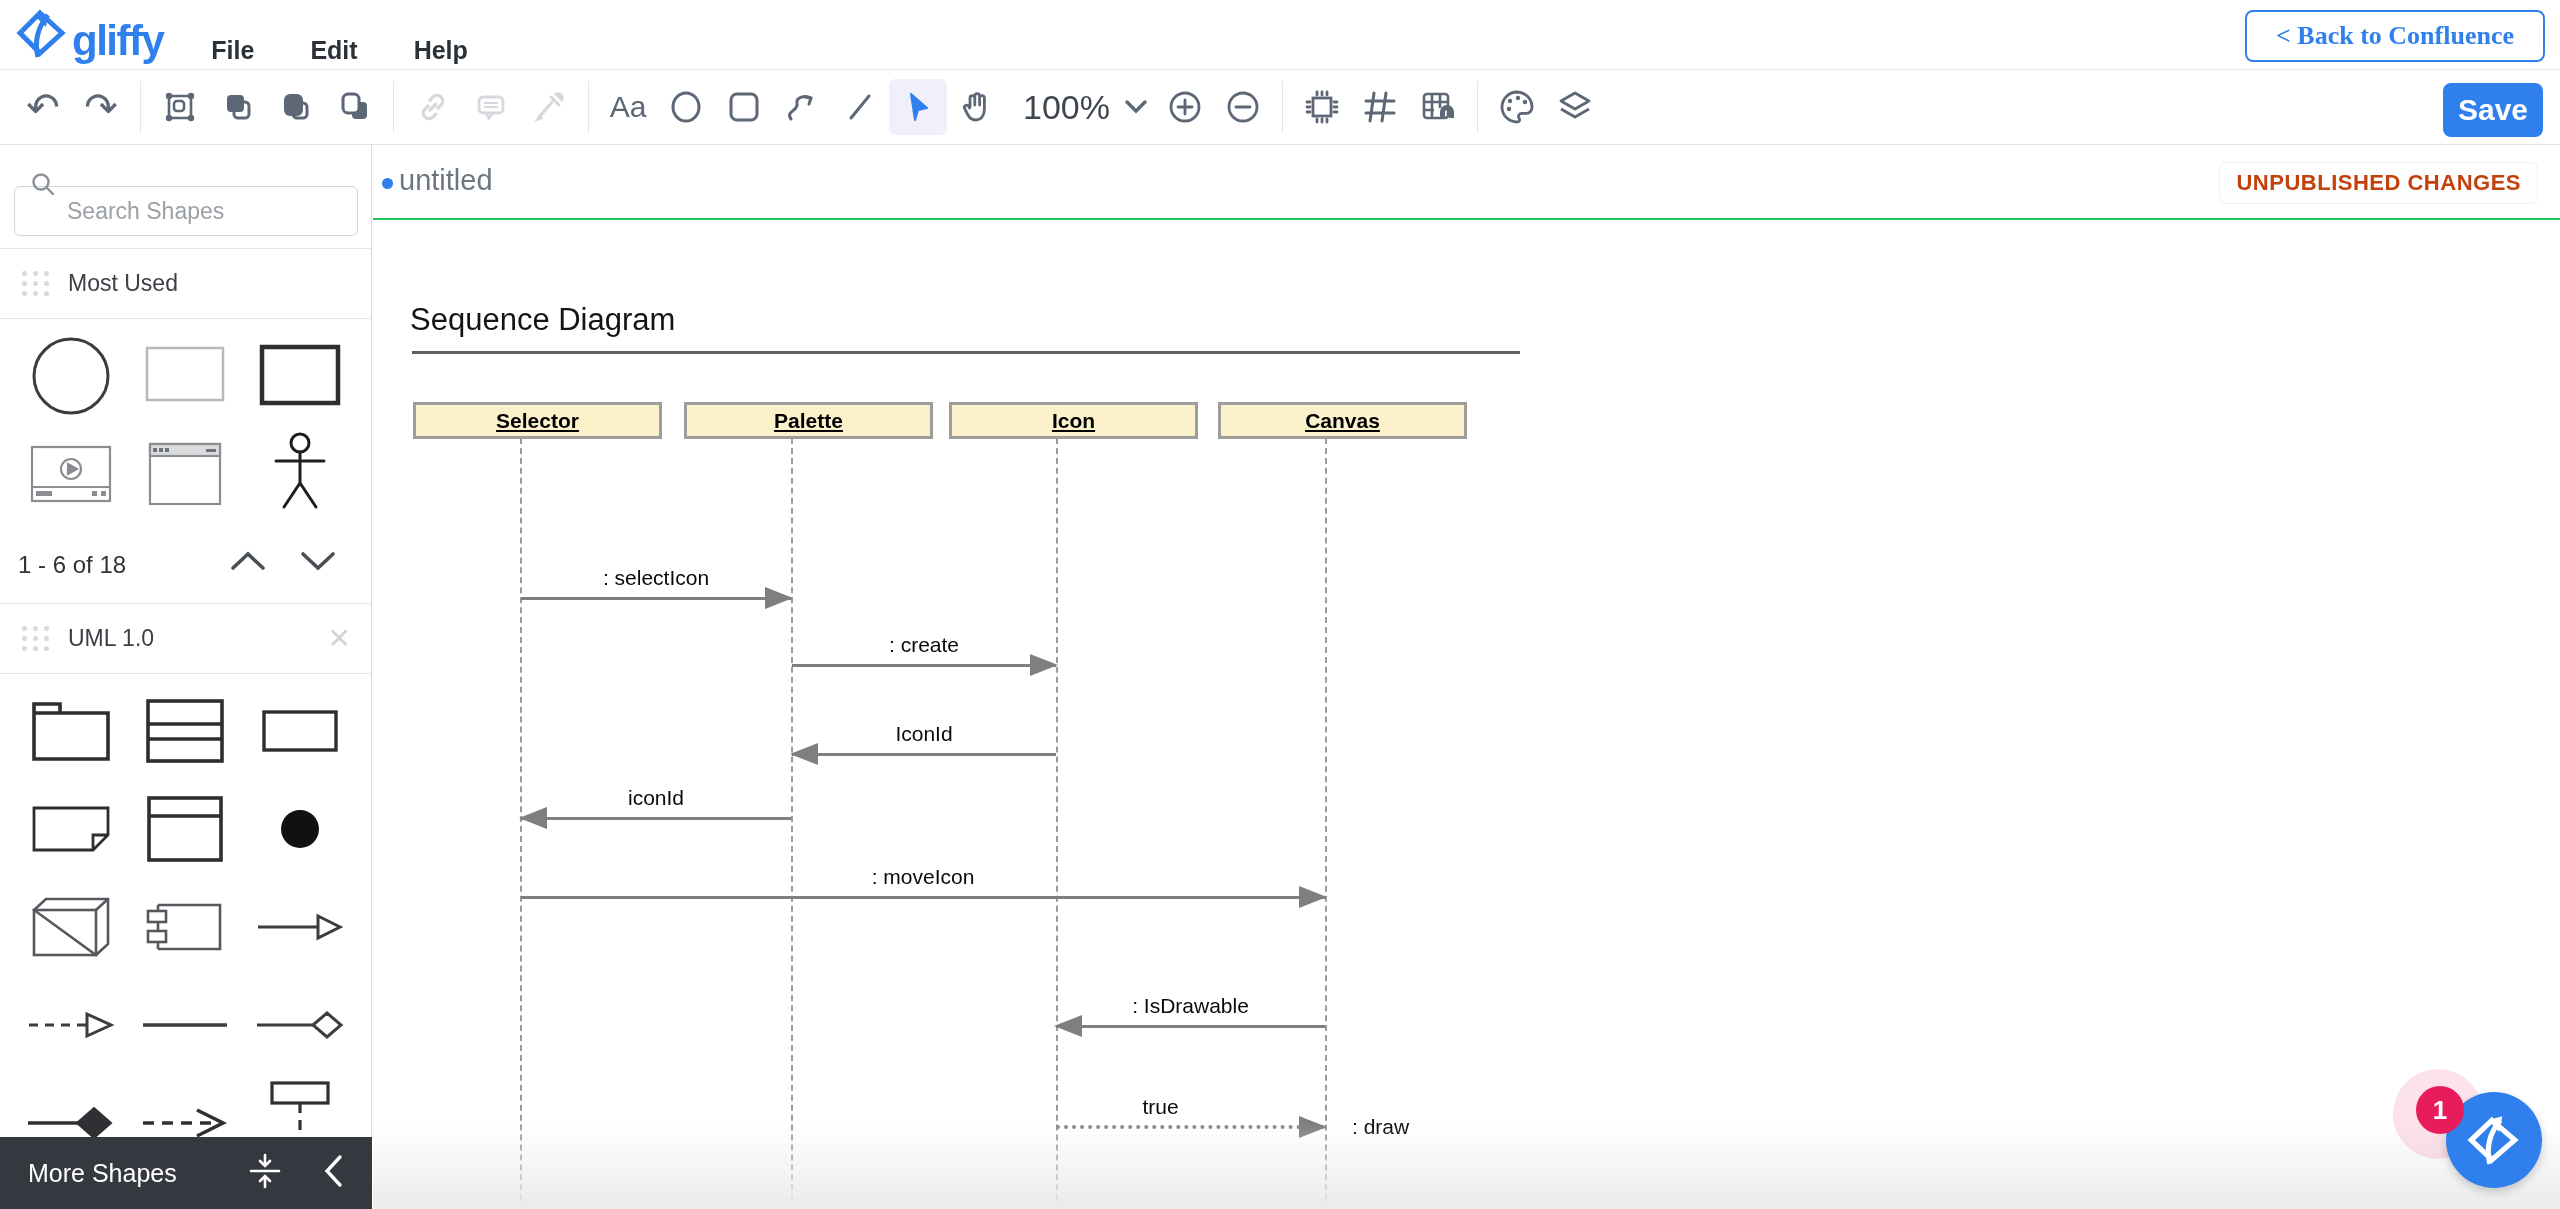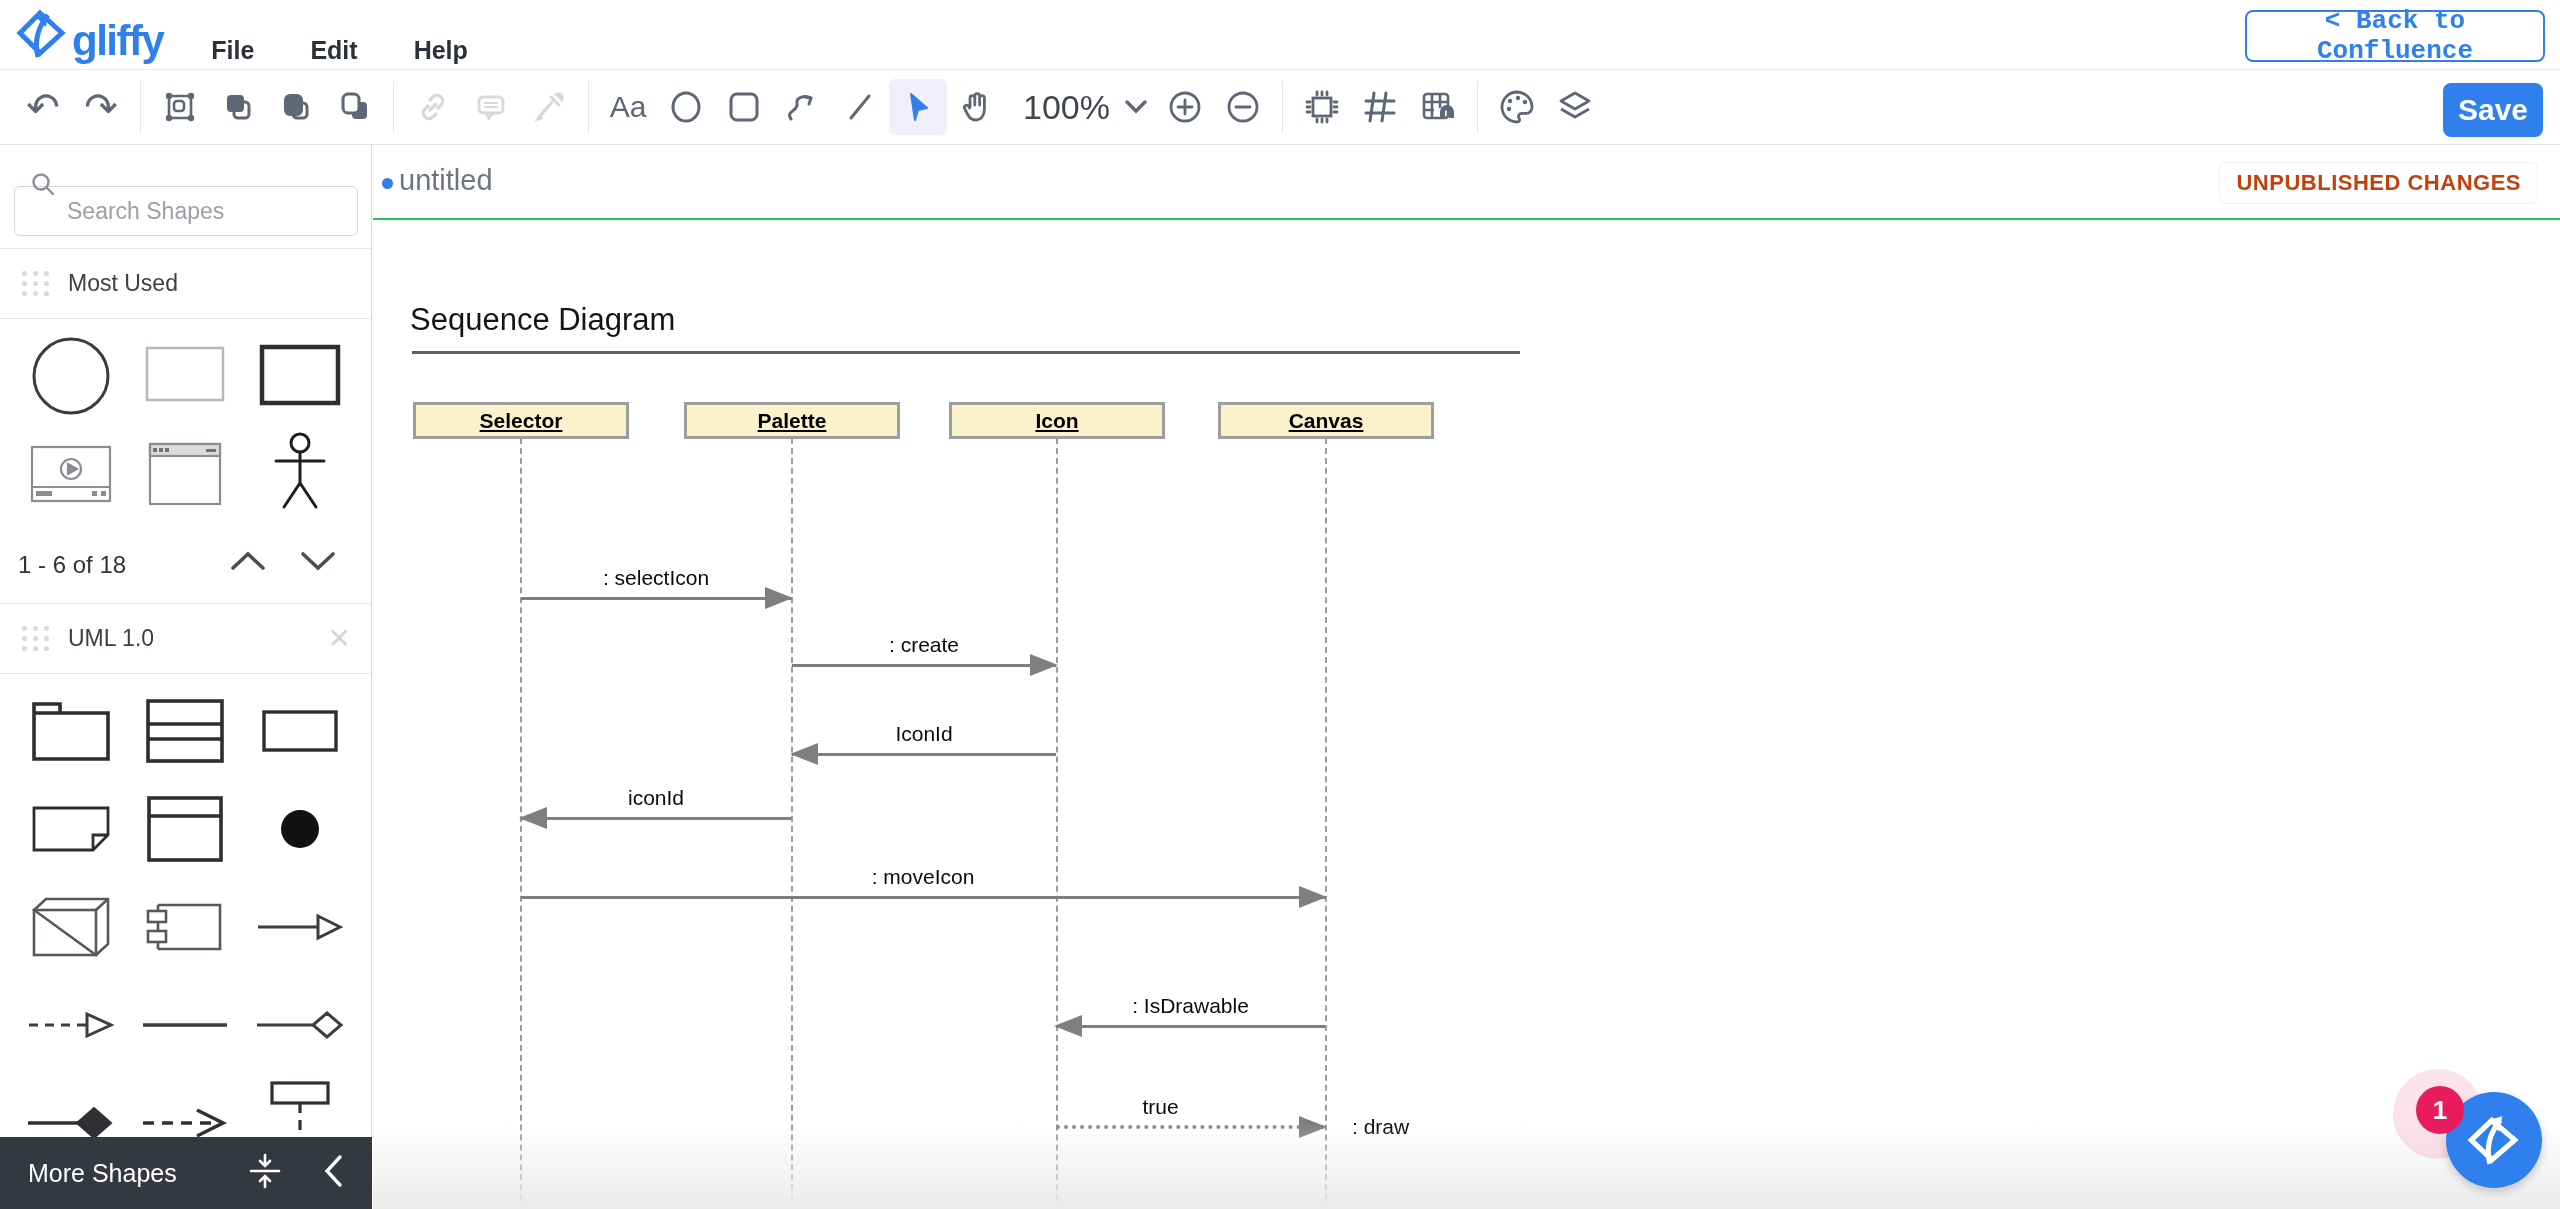--- a/index.html
+++ b/index.html
@@ -10,21 +10,21 @@
   
   .menubar { position: absolute; left: 0; top: 0; width: 2560px; height: 70px;
              background: #fff; border-bottom: 1px solid #e8eaec;
              display: flex; align-items: center; }
   .logo { display: flex; align-items: flex-end; margin-left: 16px; gap: 4px; }
   .logo-word { color: #2f80ed; font-size: 42px; font-weight: bold; letter-spacing: -1.5px; }
   .menu-items { display: flex; margin-left: 48px; gap: 56px; margin-top: 31px; }
   .menu-item { font-size: 25px; font-weight: 600; color: #2b3138; cursor: default; }
   .back-btn { position: absolute; right: 15px; top: 10px; width: 300px; height: 52px;
               border: 2px solid #2f80ed; border-radius: 8px; background: #fff;
-              color: #2f80ed; font-size: 26px; font-weight: bold; font-family: Liberation Mono, monospace;
+              color: #2f80ed; font-size: 26px; font-weight: bold; font-family: Liberation Serif, serif;
               display: flex; align-items: center; justify-content: center; }
 
   
   .toolbar { position: absolute; left: 0; top: 70px; width: 2560px; height: 75px;
              background: #fff; border-bottom: 1px solid #e2e4e7;
              display: flex; align-items: center; padding-left: 14px; }
   .tb { width: 58px; height: 56px; display: flex; align-items: center; justify-content: center;
         color: #5d6775; border-radius: 6px; flex: 0 0 auto; }
   .tb.small-gap { width: 54px; }
   .tb svg { display: block; }
@@ -77,21 +77,21 @@
                   border: 1px solid #f0f1f2; border-radius: 6px; background: #fefefe;
                   color: #c2410c; font-size: 22px; font-weight: bold; letter-spacing: 0.5px; }
   .canvas-fade { position: absolute; left: 0; right: 0; bottom: 0; height: 85px;
                  background: linear-gradient(to bottom, rgba(236,236,237,0), #ebebec); pointer-events: none; }
 
   
   .diagram { position: absolute; left: 0; top: 75px; right: 0; bottom: 0; }
   .diag-title { position: absolute; left: 37px; top: 82px; font-size: 31px; color: #141414; }
   .diag-underline { position: absolute; left: 39px; top: 131px; width: 1108px; height: 3px; background: #5f5f5f; }
   .lifeline { position: absolute; width: 0; border-left: 2px dashed #9b9b9b; top: 218px; height: 812px; }
-  .ll-head { position: absolute; top: 182px; width: 216px; height: 37px;
+  .ll-head { position: absolute; top: 182px; width: 249px; height: 37px;
              background: #fbf1ca; border: 3px solid #9d9d9d;
              display: flex; align-items: center; justify-content: center;
              font-size: 21px; font-weight: bold; color: #000; text-decoration: underline; }
   .msg { position: absolute; height: 0; }
   .msg-line { position: absolute; left: 0; right: 0; top: -1px; height: 3px; background: #7f7f7f; }
   .msg-line.dotted { height: 0; background: none; border-top: 4px dotted #8a8a8a; top: -2px; }
   .msg-label { position: absolute; left: 0; right: 0; top: -32px; text-align: center;
                font-size: 21px; color: #0a0a0a; white-space: nowrap; }
   .ah { position: absolute; top: -11px; width: 0; height: 0;
         border-top: 11px solid transparent; border-bottom: 11px solid transparent; }

